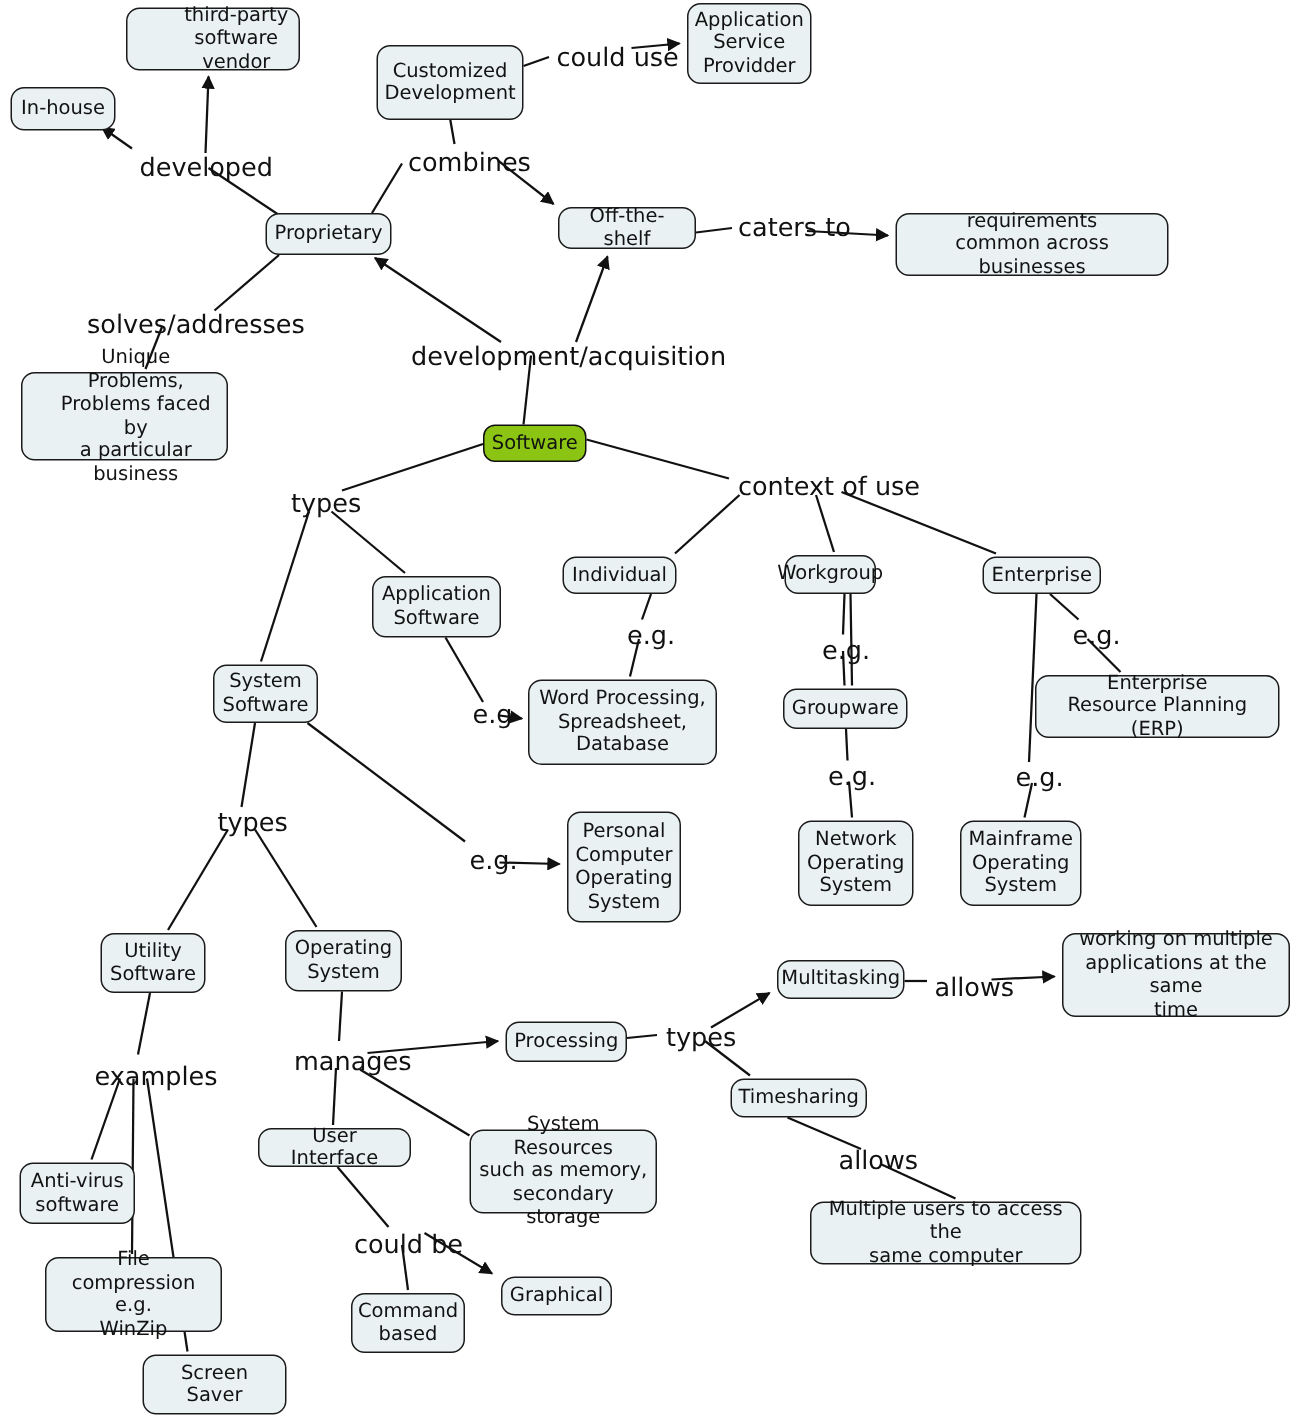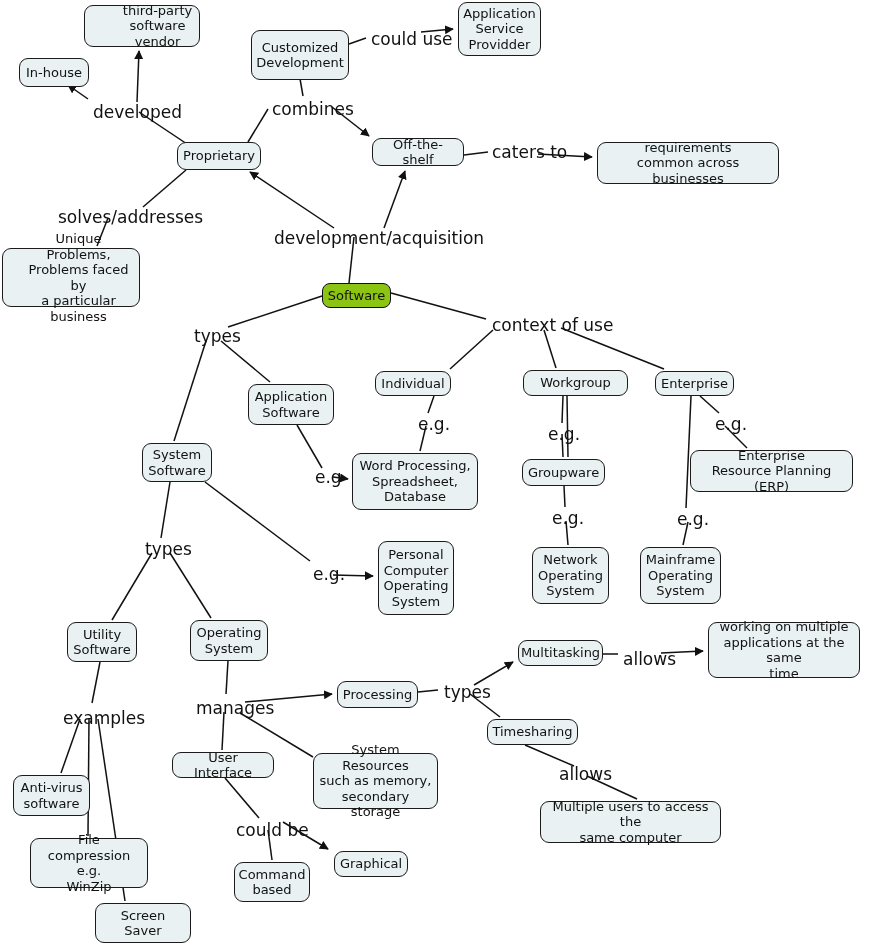--- a/index.html
+++ b/index.html
@@ -101,42 +101,42 @@
         <path d="M 603 654 L 618 654" fill="none" stroke="#111111" stroke-width="1.5"></path>
         <path d="M 661 653 L 703 651" fill="none" stroke="#111111" stroke-width="1.5" marker-end="url(#arrowhead)"></path>
         <path d="M 525 745 L 574 766" fill="none" stroke="#111111" stroke-width="1.5"></path>
         <path d="M 587 776 L 637 799" fill="none" stroke="#111111" stroke-width="1.5"></path>
         <path d="M 225 778 L 259 818" fill="none" stroke="#111111" stroke-width="1.5"></path>
         <path d="M 268 830 L 272 860" fill="none" stroke="#111111" stroke-width="1.5"></path>
         <path d="M 283 822 L 328 849" fill="none" stroke="#111111" stroke-width="1.5" marker-end="url(#arrowhead)"></path>
       </g>
   </svg>
   <div id="node-layer">
-      <div class="node" style="left: 7px; top: 58px; width: 70px; height: 29px; margin-left: 12px;"><span>In-house</span></div>
+      <div class="node" style="left: 7px; top: 58px; width: 70px; height: 29px;"><span>In-house</span></div>
       <div class="node" style="left: 84px; top: 5px; width: 116px; height: 42px; padding-left: 36px;"><span>third-party
 software vendor</span></div>
       <div class="node" style="left: 251px; top: 30px; width: 98px; height: 50px;"><span>Customized
 Development</span></div>
       <div class="node" style="left: 458px; top: 2px; width: 83px; height: 54px;"><span>Application
 Service
 Providder</span></div>
       <div class="node" style="left: 177px; top: 142px; width: 84px; height: 28px;"><span>Proprietary</span></div>
       <div class="node" style="left: 372px; top: 138px; width: 92px; height: 28px;"><span>Off-the-shelf</span></div>
       <div class="node" style="left: 597px; top: 142px; width: 182px; height: 42px;"><span>requirements
 common across businesses</span></div>
-      <div class="node" style="left: 2px; top: 248px; width: 138px; height: 59px; padding-left: 20px;"><span>Unique Problems,
+      <div class="node" style="left: 14px; top: 248px; width: 138px; height: 59px; padding-left: 20px;"><span>Unique Problems,
 Problems faced by
 a particular business</span></div>
       <div class="node root" style="left: 322px; top: 283px; width: 69px; height: 25px;"><span>Software</span></div>
       <div class="node" style="left: 248px; top: 384px; width: 86px; height: 41px;"><span>Application
 Software</span></div>
       <div class="node" style="left: 142px; top: 443px; width: 70px; height: 39px;"><span>System
 Software</span></div>
       <div class="node" style="left: 375px; top: 371px; width: 76px; height: 25px;"><span>Individual</span></div>
-      <div class="node" style="left: 523px; top: 370px; width: 105px; height: 26px;"><span>Workgroup</span></div>
+      <div class="node" style="left: 523px; top: 370px; width: 61px; height: 26px;"><span>Workgroup</span></div>
       <div class="node" style="left: 655px; top: 371px; width: 79px; height: 25px;"><span>Enterprise</span></div>
       <div class="node" style="left: 352px; top: 453px; width: 126px; height: 57px;"><span>Word Processing,
 Spreadsheet,
 Database</span></div>
       <div class="node" style="left: 522px; top: 459px; width: 83px; height: 27px;"><span>Groupware</span></div>
       <div class="node" style="left: 690px; top: 450px; width: 163px; height: 42px;"><span>Enterprise
 Resource Planning (ERP)</span></div>
       <div class="node" style="left: 378px; top: 541px; width: 76px; height: 74px;"><span>Personal
 Computer
 Operating

